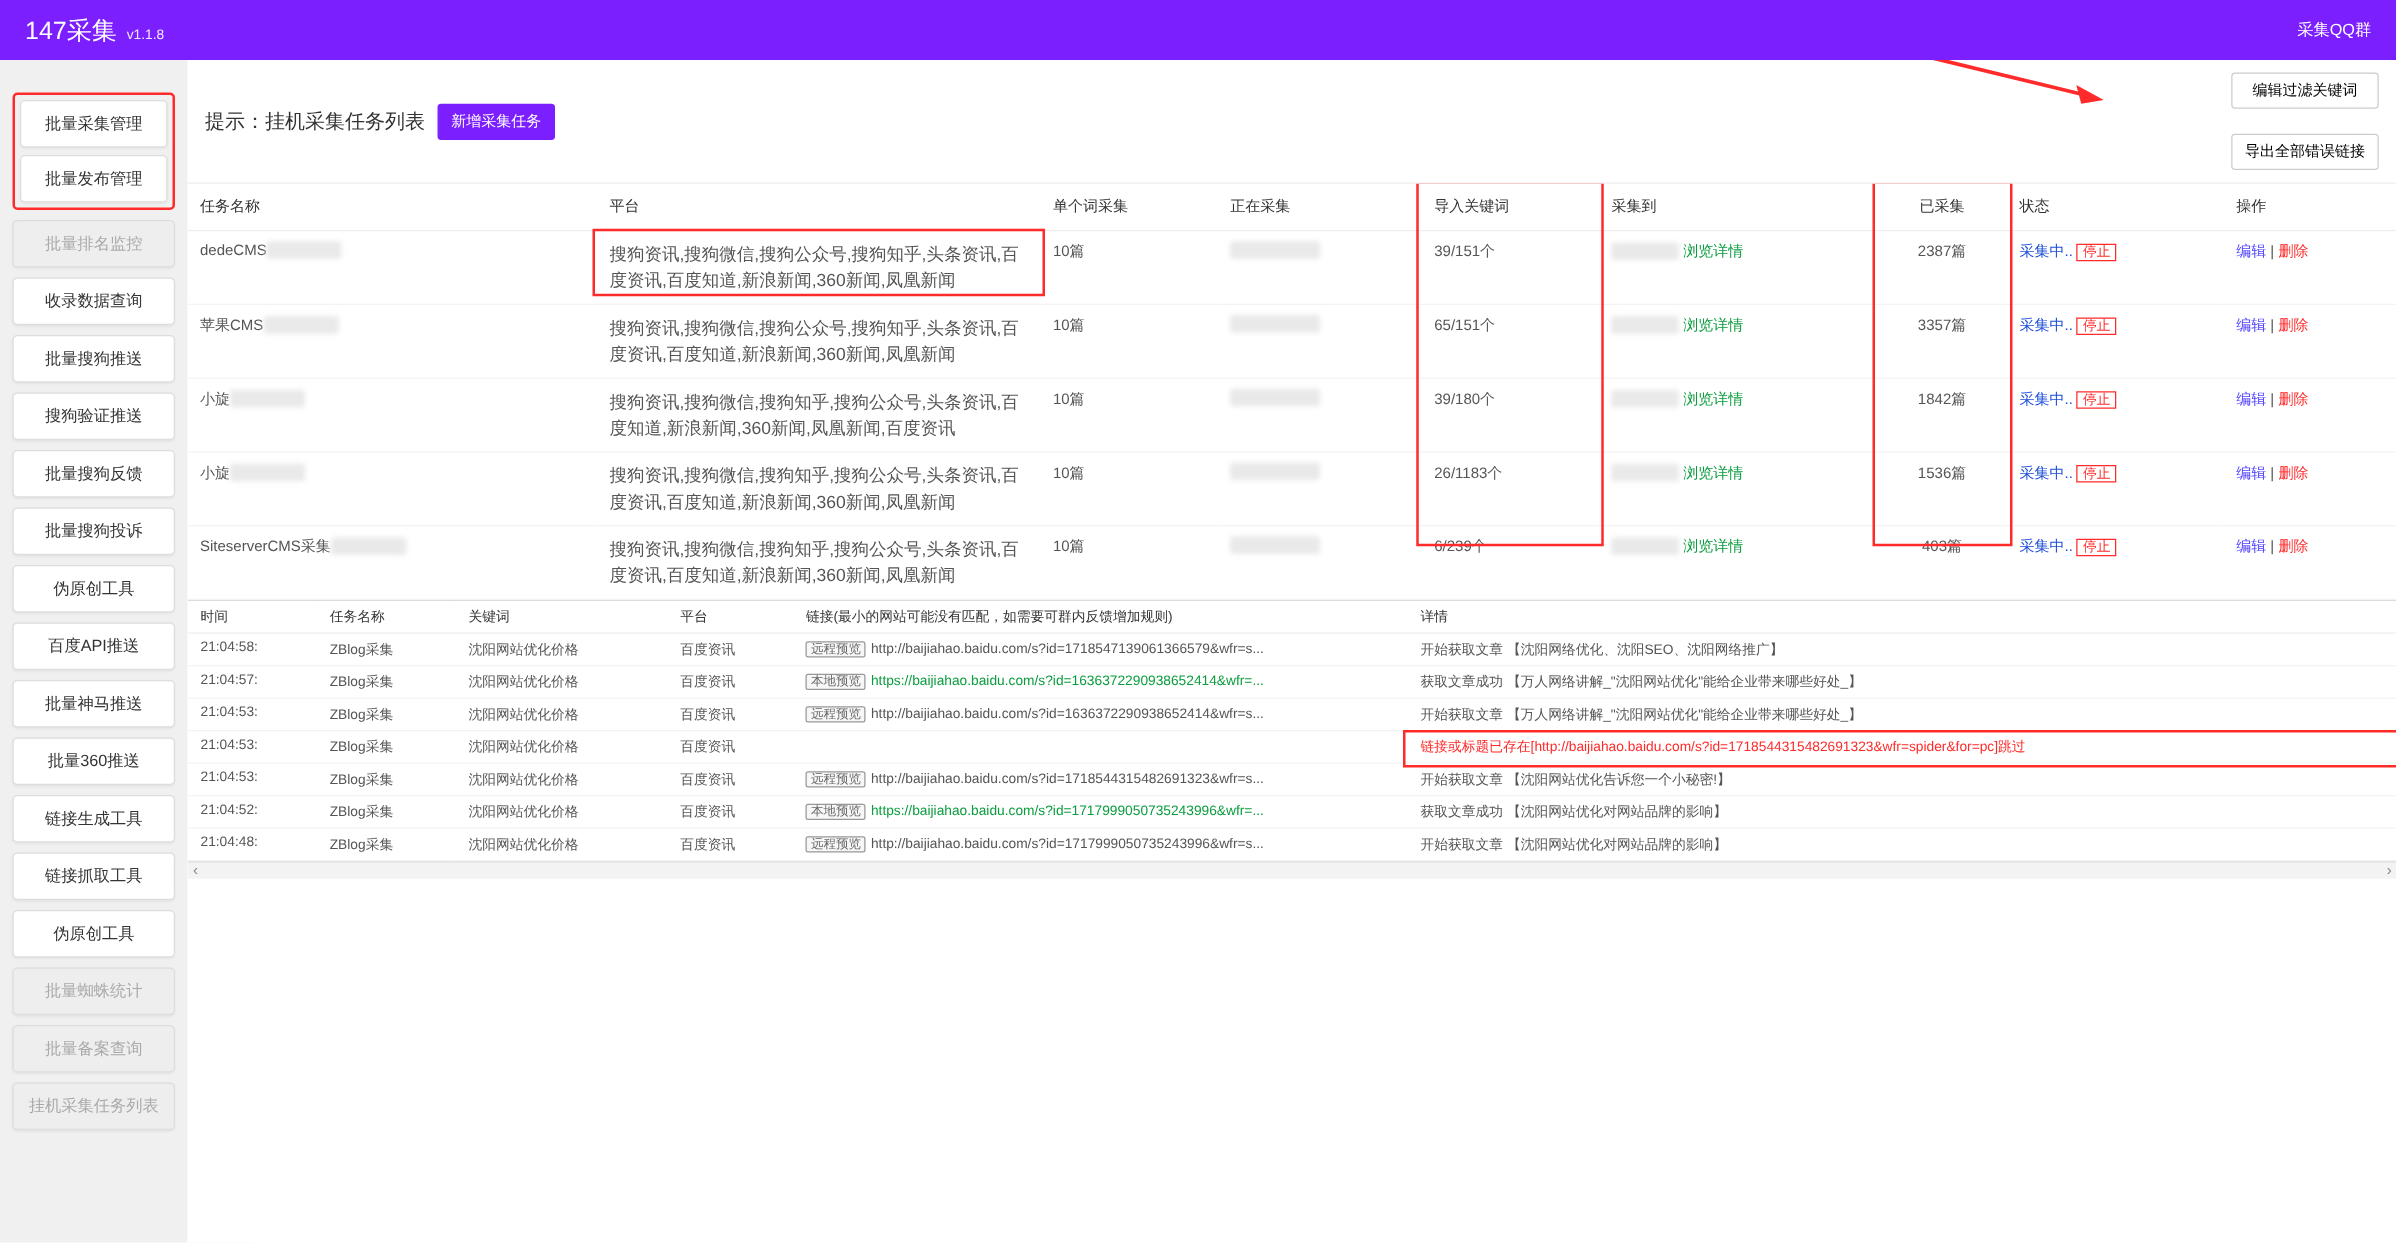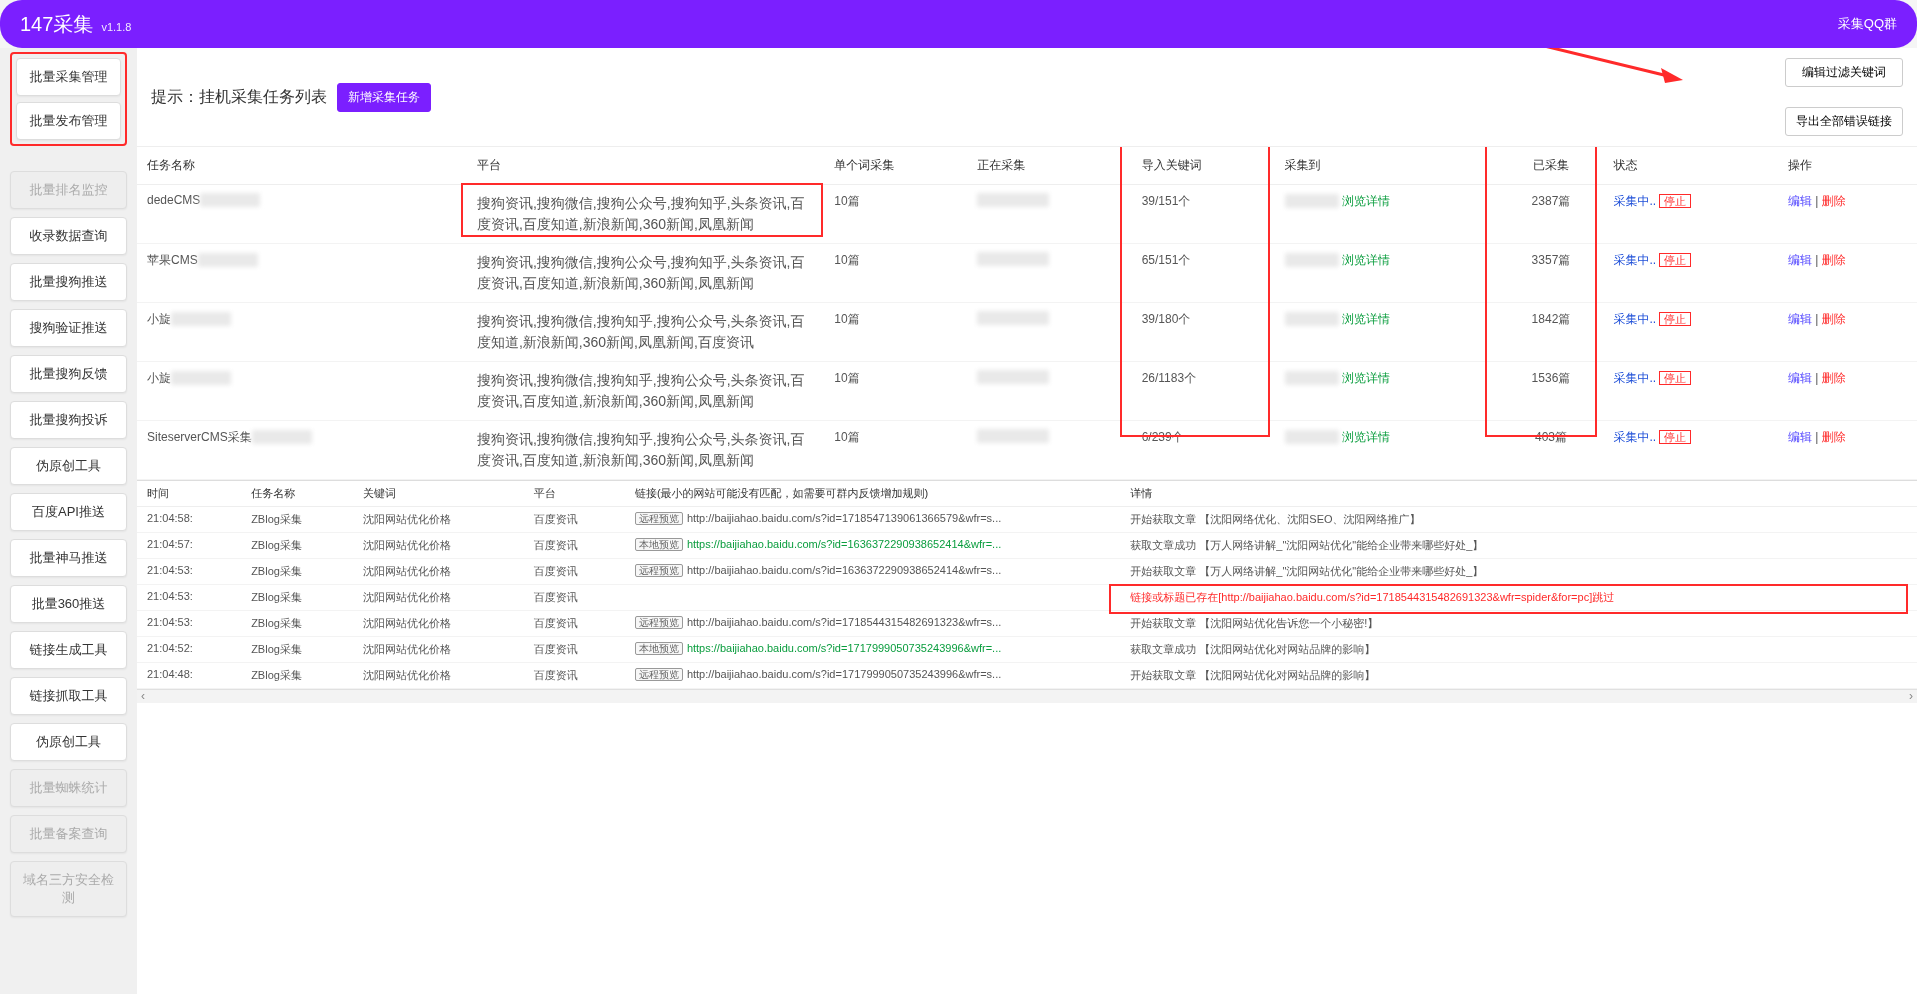--- a/index.html
+++ b/index.html
@@ -1,23 +1,23 @@
 <!DOCTYPE html>
 <html><head>
 <meta charset="utf-8">
 <style>
 * { margin: 0; padding: 0; box-sizing: border-box; }
 body { font-family: "Microsoft YaHei", Arial, sans-serif; font-size: 12px; background: #f5f5f5; color: #333; }
-.header { background: #7b1fff; color: #fff; height: 48px; display: flex; align-items: center; padding: 0 20px; justify-content: space-between; border-radius: 22px; }
+.header { background: #7b1fff; color: #fff; height: 48px; display: flex; align-items: center; padding: 0 20px; justify-content: space-between; }
 .header-left { display: flex; align-items: baseline; gap: 8px; }
 .header-title { font-size: 20px; font-weight: 500; }
 .header-ver { font-size: 11px; opacity: .9; }
 .header-right a { color: #fff; text-decoration: none; font-size: 13px; }
 .layout { display: flex; height: calc(100vh - 48px); }
-.sidebar { width: 137px; background: #f0f0f0; padding: 4px 10px; display: flex; flex-direction: column; gap: 25px; }
+.sidebar { width: 150px; background: #f0f0f0; padding: 26px 10px; display: flex; flex-direction: column; gap: 8px; }
 .side-btn { background: #fff; border: 1px solid #ddd; border-radius: 4px; padding: 9px 6px; text-align: center; font-size: 13px; cursor: pointer; box-shadow: 0 1px 2px rgba(0,0,0,.05); }
 .side-btn.disabled { background: #eee; color: #aaa; cursor: not-allowed; }
 .side-group { border: 2px solid #ff2a2a; border-radius: 4px; padding: 4px; display: flex; flex-direction: column; gap: 6px; }
 .main { flex: 1; background: #fff; overflow: hidden; display: flex; flex-direction: column; position: relative; }
 .toolbar { display: flex; align-items: center; padding: 10px 14px; gap: 10px; border-bottom: 1px solid #eee; }
 .toolbar-title { font-size: 16px; font-weight: 500; color: #333; }
 .btn { border: 1px solid #ccc; background: #fff; border-radius: 3px; padding: 5px 10px; font-size: 12px; cursor: pointer; }
 .btn-primary { background: #7b1fff; border-color: #7b1fff; color: #fff; }
 .toolbar-right { margin-left: auto; display: flex; gap: 20px; position: relative; flex-direction: column; }
 .red-arrow { position: absolute; right: 220px; top: -30px; width: 180px; height: 60px; pointer-events: none; }
@@ -73,21 +73,21 @@
         <div class="side-btn">批量搜狗投诉</div>
         <div class="side-btn">伪原创工具</div>
         <div class="side-btn">百度API推送</div>
         <div class="side-btn">批量神马推送</div>
         <div class="side-btn">批量360推送</div>
         <div class="side-btn">链接生成工具</div>
         <div class="side-btn">链接抓取工具</div>
         <div class="side-btn">伪原创工具</div>
         <div class="side-btn disabled">批量蜘蛛统计</div>
         <div class="side-btn disabled">批量备案查询</div>
-        <div class="side-btn disabled">域名三方安全检测</div>
+        <div class="side-btn disabled">挂机采集任务列表</div>
       </div>
   </div>
 
   <div class="main">
     <div class="toolbar">
       <span class="toolbar-title">提示：挂机采集任务列表</span>
       <button class="btn btn-primary">新增采集任务</button>
       <div class="toolbar-right">
         <svg class="red-arrow" viewBox="0 0 180 60">
           <line x1="0" y1="8" x2="165" y2="48" stroke="#ff2a2a" stroke-width="3"></line>

